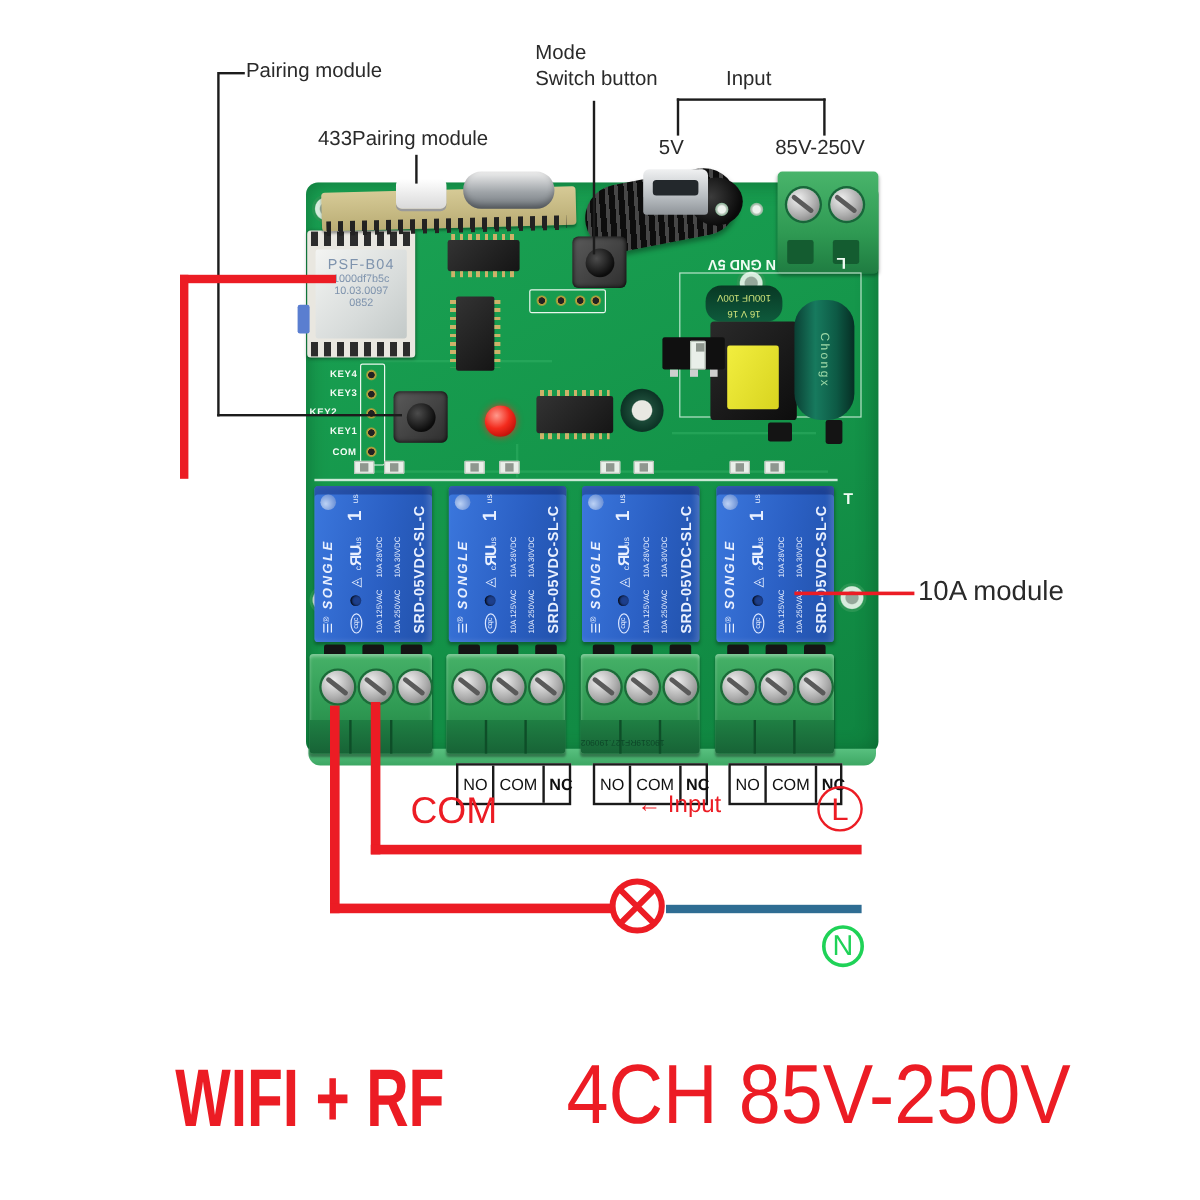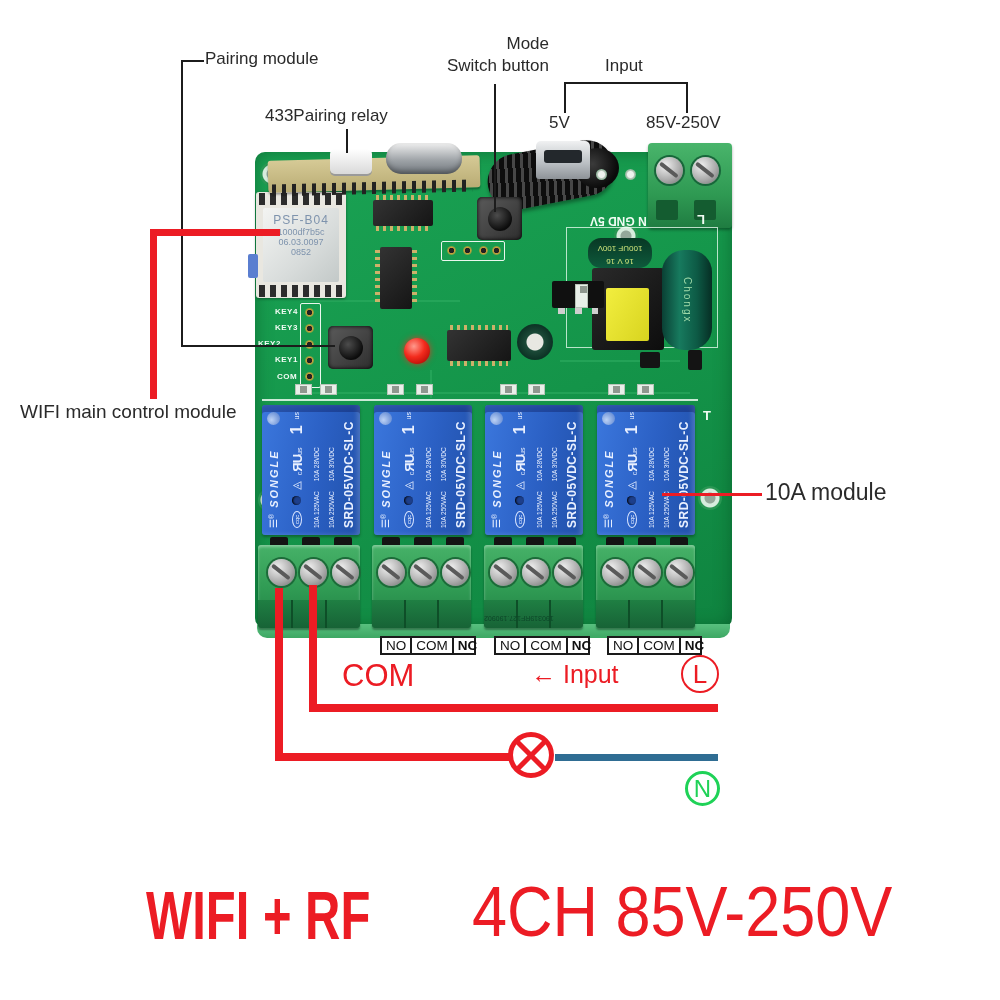--- a/index.html
+++ b/index.html
@@ -139,21 +139,21 @@
      background:radial-gradient(circle at 35% 32%,#f0f0f0,#adadad 55%,#6e6e6e);
      box-shadow:0 0 0 2px #1c6b39;}
   .screw::after{content:"";position:absolute;left:2px;top:11px;width:22px;height:3.5px;
      background:#5a5a5a;border-radius:2px;transform:rotate(38deg);}
   #tb-top{position:absolute;left:648px;top:143px;width:84px;height:85px;border-radius:4px;
      background:linear-gradient(#49b46b,#2f9a53 60%,#1f7c41);box-shadow:0 2px 3px rgba(0,0,0,.35);}
   #tb-top .sq{position:absolute;bottom:8px;width:22px;height:20px;background:#145c30;border-radius:2px;}
   .screw.top{top:157px;box-shadow:0 0 0 2px #18663a;}
 
   
-  .nobox{position:absolute;top:636px;height:19px;display:flex;background:#fff;
+  .nobox{position:absolute;top:636px;height:35px;display:flex;background:#fff;
      border:2px solid #1a1a1a;box-sizing:border-box;font-size:13.5px;color:#111;}
   .nobox span{display:flex;align-items:center;justify-content:center;padding:0 4px;border-right:2px solid #1a1a1a;}
   .nobox span:last-child{border-right:none;font-weight:bold;}
 
   
   #lamp{position:absolute;left:508px;top:732px;width:46px;height:46px;border-radius:50%;
      border:5px solid #ec1c24;background:#fff;box-sizing:border-box;}
   #lamp::before,#lamp::after{content:"";position:absolute;left:-2px;top:16px;width:40px;height:5px;
      background:#ec1c24;border-radius:2px;}
   #lamp::before{transform:rotate(45deg);} #lamp::after{transform:rotate(-45deg);}
@@ -187,21 +187,21 @@
 
   <div style="position:absolute;left:262px;top:399px;width:436px;height:1.5px;background:#ebf8ef;opacity:.85"></div>
 
   <div id="wifi-mod">
     <div class="castel" style="top:1px"></div>
     <div class="castel" style="bottom:1px"></div>
     <div class="bluesmd"></div>
     <div id="wifi-shield">
       <div class="m1">PSF-B04</div>
       <div class="m2">1000df7b5c</div>
-      <div class="m2">06.03.0097</div>
+      <div class="m2">10.03.0097</div>
       <div class="m2">0852</div>
     </div>
   </div>
 
   <div id="rfboard"></div>
   <div id="rfpins"></div>
   <div id="btn433"></div>
   <div id="crystal"></div>
 
   <div id="coil"></div>
@@ -431,37 +431,36 @@
   <div class="screw" style="left:634px"></div>
   <div class="screw" style="left:666px"></div>
 
   <div class="silk" style="left:484px;top:615px;font-size:7px;color:#0b4226;font-weight:normal;opacity:.9">190319RF127.190902</div>
 
   <div class="blabel" style="left:205px;top:49px">Pairing module</div>
   <div class="bline" style="left:182px;top:60px;width:22px;height:2px"></div>
   <div class="bline" style="left:181px;top:60px;width:2px;height:287px"></div>
   <div class="bline" style="left:181px;top:345px;width:154px;height:2px"></div>
 
-  <div class="blabel" style="left:265px;top:106px">433Pairing relay</div>
+  <div class="blabel" style="left:265px;top:106px">433Pairing module</div>
   <div class="bline" style="left:346px;top:129px;width:2px;height:24px"></div>
 
-  <div class="blabel" style="left:419px;top:33px;width:130px;text-align:right;line-height:22px">
+  <div class="blabel" style="left:446px;top:33px;width:130px;text-align:left;line-height:22px">
     <div>Mode</div>
     <div>Switch button</div>
   </div>
   <div class="bline" style="left:494px;top:84px;width:2px;height:128px"></div>
 
   <div class="blabel" style="left:605px;top:56px">Input</div>
   <div class="bline" style="left:564px;top:82px;width:124px;height:2px"></div>
   <div class="bline" style="left:564px;top:82px;width:2px;height:31px"></div>
   <div class="bline" style="left:686px;top:82px;width:2px;height:31px"></div>
   <div class="blabel" style="left:549px;top:113px">5V</div>
   <div class="blabel" style="left:646px;top:113px">85V-250V</div>
 
-  <div class="blabel" style="left:20px;top:401px;font-size:19px">WIFI main control module</div>
   <div class="rline" style="left:150px;top:229px;width:130px;height:7px"></div>
   <div class="rline" style="left:150px;top:229px;width:7px;height:170px"></div>
 
   <div class="blabel" style="left:765px;top:479px;font-size:23px">10A module</div>
   <div class="rline" style="left:662px;top:493px;width:100px;height:3px"></div>
 
   <div class="nobox" style="left:380px;width:96px">
     <span>NO</span>
       <span>COM</span>
       <span>NC</span>
@@ -478,21 +477,21 @@
   </div>
 
   <div class="rline" style="left:275px;top:588px;width:8px;height:173px"></div>
   <div class="rline" style="left:275px;top:753px;width:240px;height:8px"></div>
   <div class="rline" style="left:309px;top:585px;width:8px;height:127px"></div>
   <div class="rline" style="left:309px;top:704px;width:409px;height:8px"></div>
   <div id="lamp"></div>
   <div style="position:absolute;left:555px;top:754px;width:163px;height:7px;background:#2f6d93"></div>
 
   <div class="rtext" style="left:342px;top:658px;font-size:31px">COM</div>
-  <div class="rtext" style="left:531px;top:660px;font-size:25px">← Input</div>
+  <div class="rtext" style="left:531px;top:660px;font-size:20px">← Input</div>
   <div class="badge" id="badge-L">
       <span>L</span>
     </div>
   <div class="badge" id="badge-N">
       <span>N</span>
     </div>
 
   <div id="foot-left">WIFI + RF</div>
   <div id="foot-right">4CH 85V-250V</div>
 

